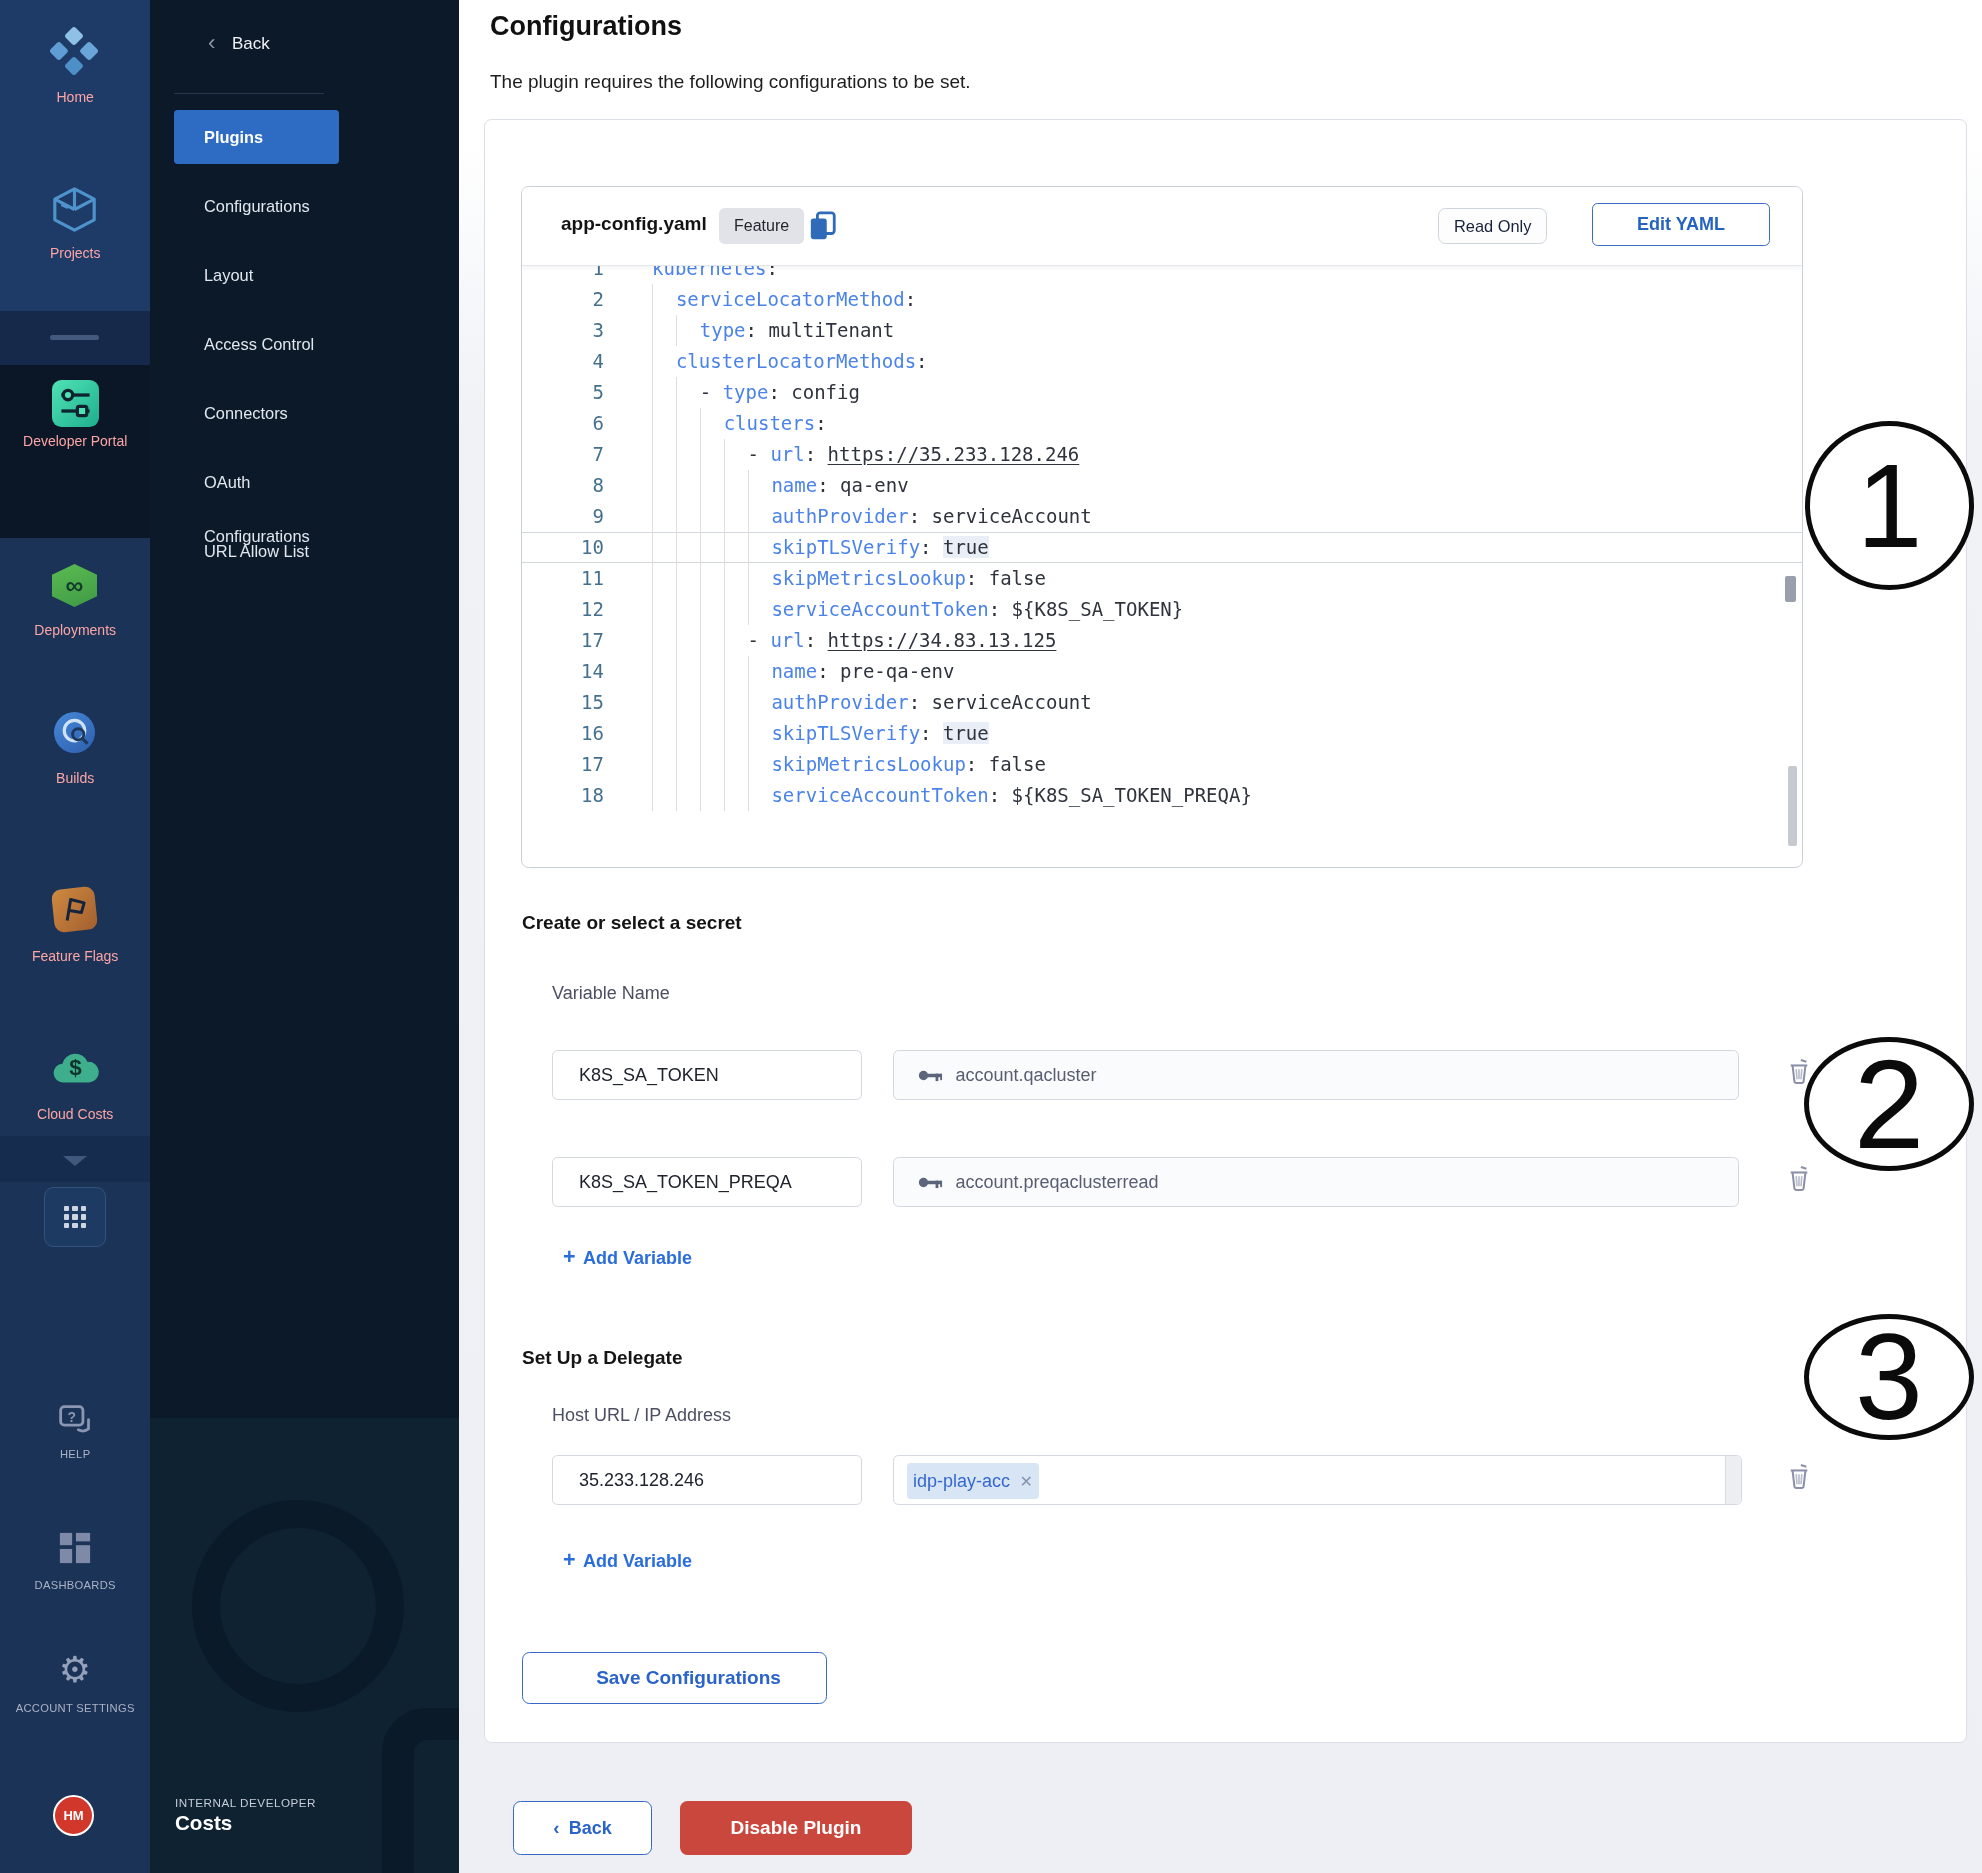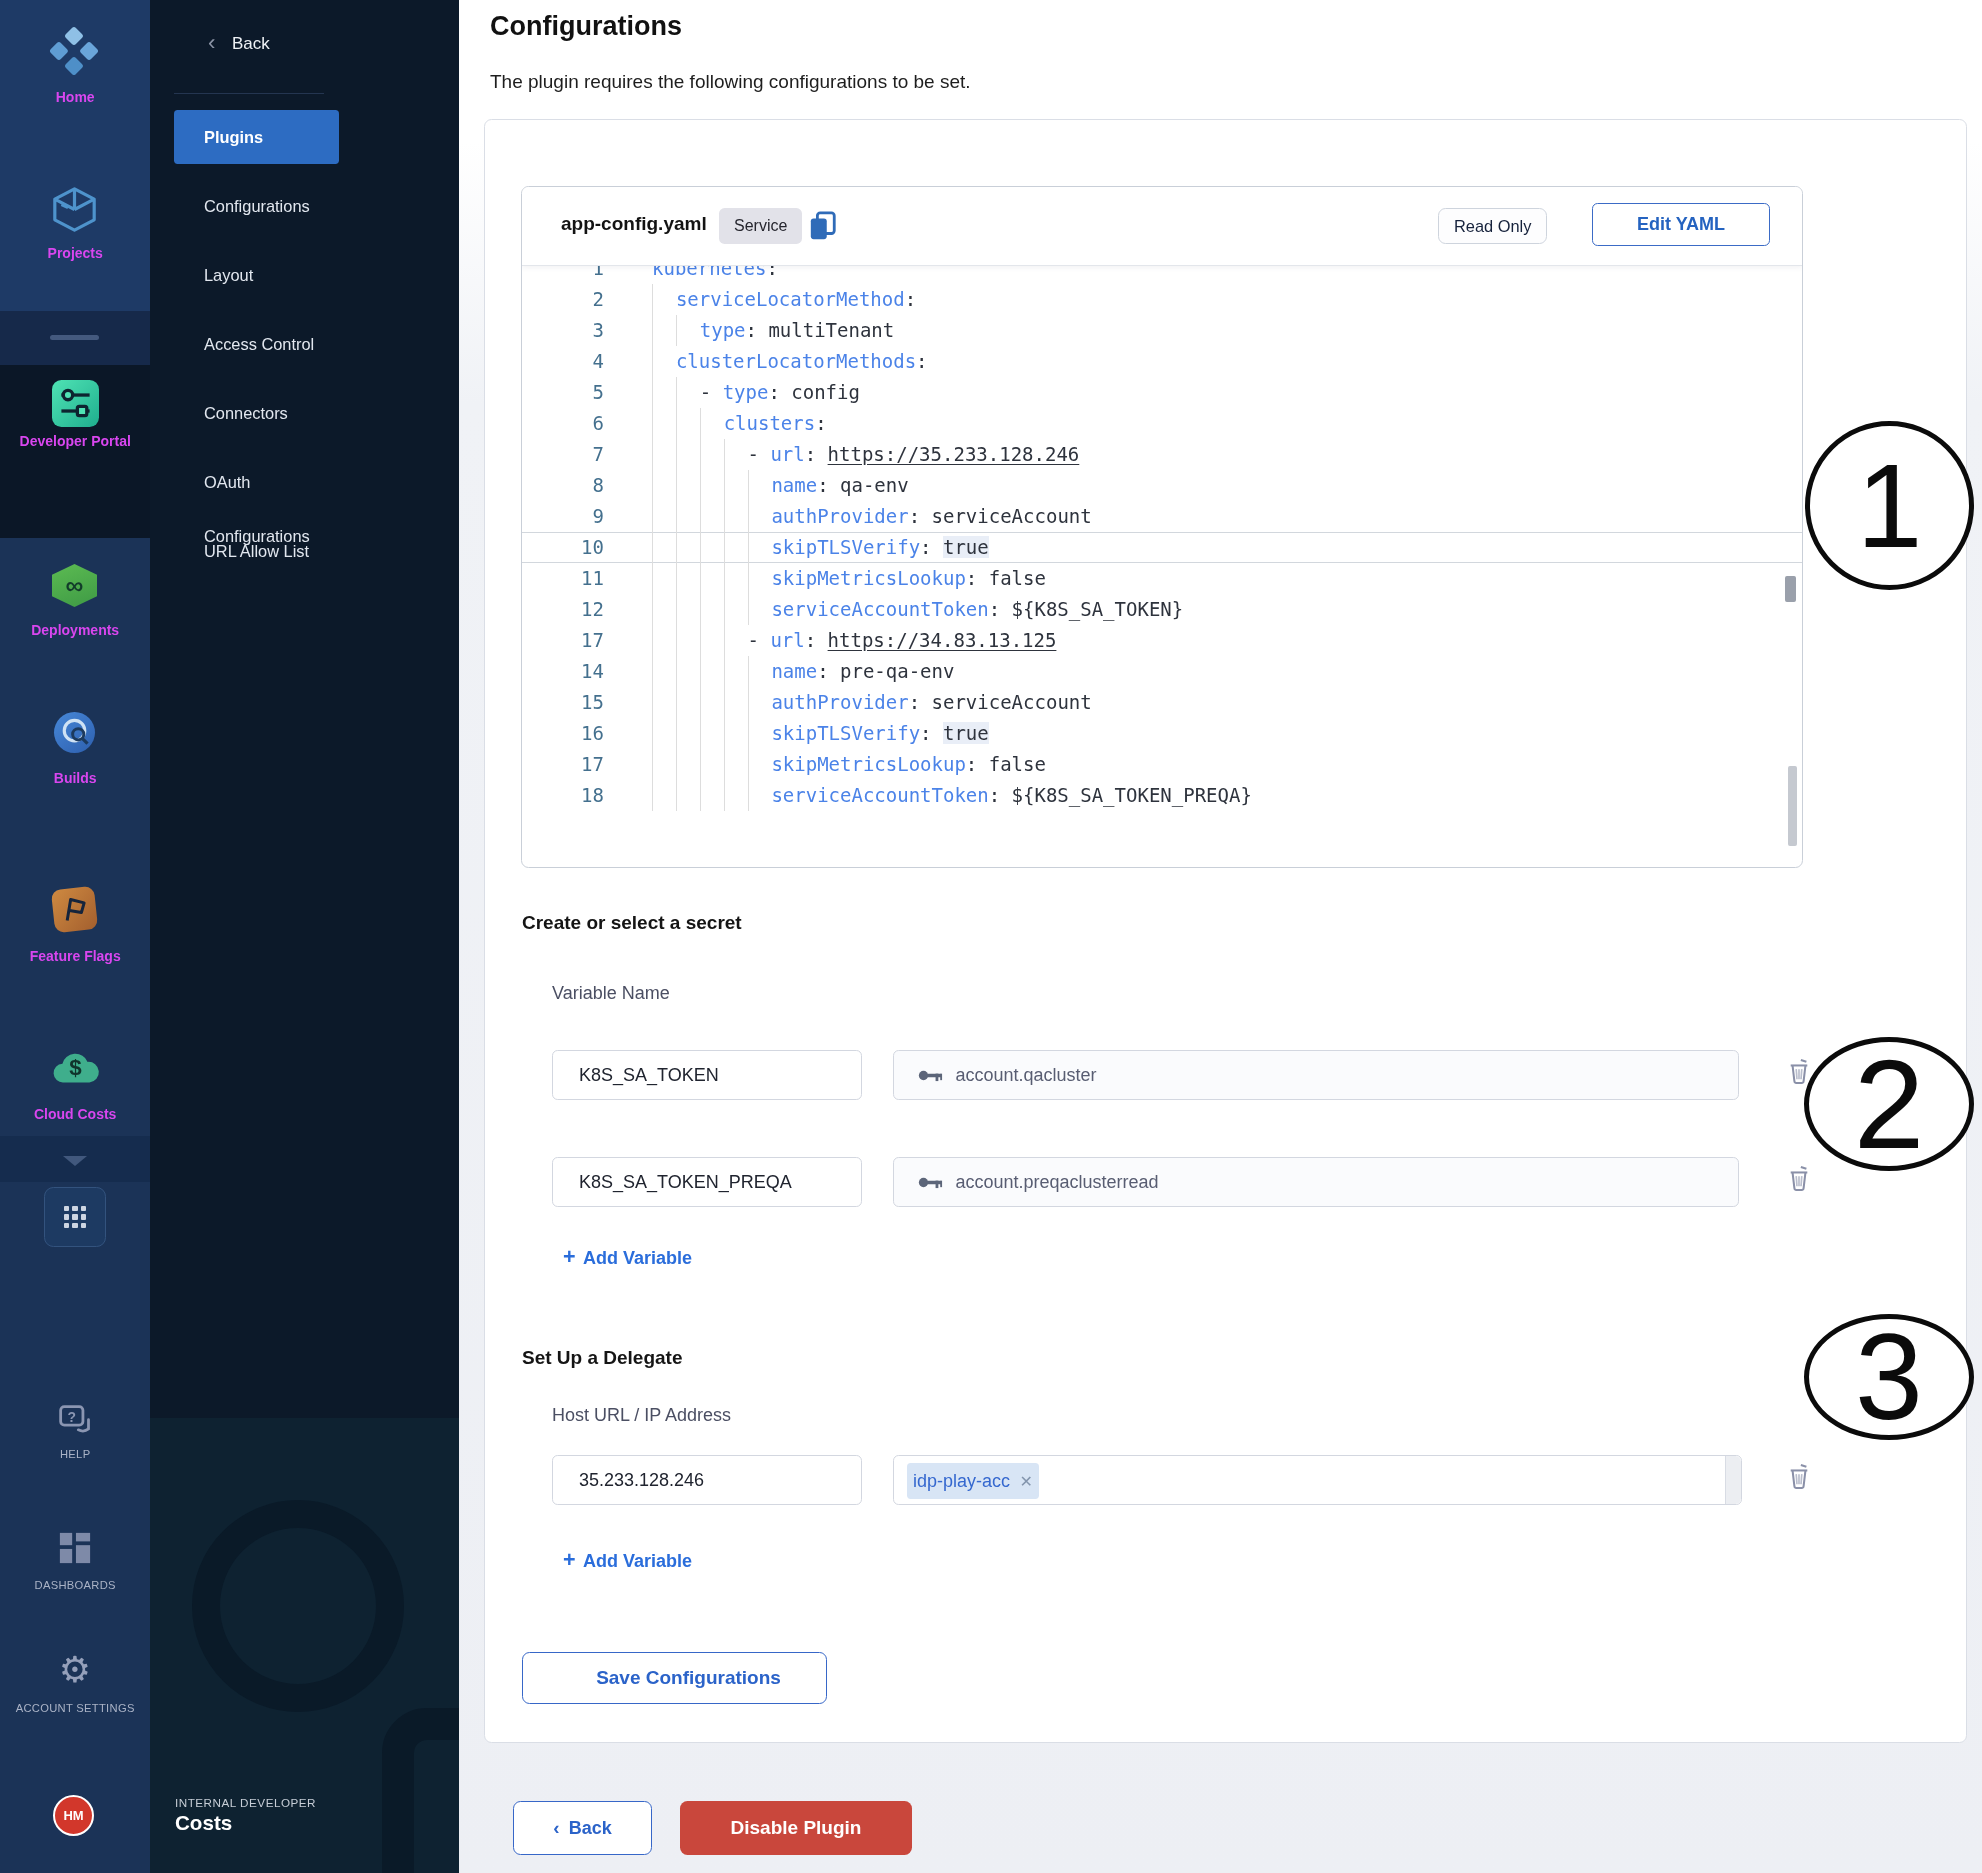--- a/index.html
+++ b/index.html
@@ -9,22 +9,22 @@
 
   
   .icon-sb{position:absolute;left:0;top:0;width:150px;height:1874px;background:#1b3357;z-index:5;}
   .sb-sec{position:absolute;left:0;width:150px;}
   .sec-top{top:0;height:311px;background:#1e3a66;}
   .sec-strip{top:311px;height:54px;background:#16294a;}
   .sec-devportal{top:365px;height:173px;background:#0b1727;}
   .sec-main{top:539px;height:598px;background:#1b3357;}
   .sec-chev{top:1136px;height:46px;background:#152c4e;}
   .sec-bottom{top:1182px;height:691px;background:#1b3357;}
-  .sb-label{position:absolute;left:4.7px;width:141px;text-align:center;color:#d946ef;
-            font-size:14px;font-weight:700;line-height:1.25;}
+  .sb-label{position:absolute;left:4.7px;width:141px;text-align:center;color:#fca5a5;
+            font-size:14px;font-weight:400;line-height:1.25;}
   .sb-label.small{font-size:11.2px;color:#aab3c6;font-weight:500;letter-spacing:0.3px;}
   .sb-dash{position:absolute;left:50px;top:335px;width:49px;height:4.7px;border-radius:2.8px;background:#44597e;}
   .tri-down{position:absolute;left:63px;top:1156px;width:0;height:0;
             border-left:12px solid transparent;border-right:12px solid transparent;border-top:10.3px solid #41587d;}
   .apps-tile{position:absolute;left:44px;top:1187px;width:60px;height:58px;background:#1d3a62;
              border:0.9px solid #33537e;border-radius:9.4px;display:flex;align-items:center;justify-content:center;}
   .grid9{display:grid;grid-template-columns:repeat(3,5.6px);grid-template-rows:repeat(3,5.6px);gap:2.8px;}
   .grid9 i{background:#cdd5e2;border-radius:0.9px;}
   .avatar{position:absolute;left:53px;top:1795px;width:41px;height:41px;border-radius:50%;
           background:#d2372b;border:2.8px solid #ffffff;box-sizing:border-box;display:flex;align-items:center;
@@ -281,21 +281,21 @@
             <div class="cl"><span class="g">17</span><span class="ind"></span><span class="ind"></span><span class="ind"></span><span class="ind"></span><span class="v">- </span><span class="k">url</span><span class="v">: </span><span class="v link">https://34.83.13.125</span></div>
             <div class="cl"><span class="g">14</span><span class="ind"></span><span class="ind"></span><span class="ind"></span><span class="ind"></span><span class="ind"></span><span class="k">name</span><span class="v">: </span><span class="v ">pre-qa-env</span></div>
             <div class="cl"><span class="g">15</span><span class="ind"></span><span class="ind"></span><span class="ind"></span><span class="ind"></span><span class="ind"></span><span class="k">authProvider</span><span class="v">: </span><span class="v ">serviceAccount</span></div>
             <div class="cl"><span class="g">16</span><span class="ind"></span><span class="ind"></span><span class="ind"></span><span class="ind"></span><span class="ind"></span><span class="k">skipTLSVerify</span><span class="v">: </span><span class="v hl">true</span></div>
             <div class="cl"><span class="g">17</span><span class="ind"></span><span class="ind"></span><span class="ind"></span><span class="ind"></span><span class="ind"></span><span class="k">skipMetricsLookup</span><span class="v">: </span><span class="v ">false</span></div>
             <div class="cl"><span class="g">18</span><span class="ind"></span><span class="ind"></span><span class="ind"></span><span class="ind"></span><span class="ind"></span><span class="k">serviceAccountToken</span><span class="v">: </span><span class="v ">${K8S_SA_TOKEN_PREQA}</span></div>
           </div>
       </div>
       <div class="yp-header">
         <span class="yp-title">app-config.yaml</span>
-        <span class="yp-badge">Service</span>
+        <span class="yp-badge">Feature</span>
         <span class="yp-copy">
           <svg width="30" height="32" viewBox="0 0 32 34">
             <rect x="10" y="3" width="18" height="22" rx="3" fill="none" stroke="#2f6bb8" stroke-width="3"></rect>
             <rect x="3" y="9" width="17" height="22" rx="3" fill="#2f6bb8"></rect>
           </svg>
         </span>
         <span class="yp-readonly">Read Only</span>
         <span class="yp-edit">Edit YAML</span>
       </div>
       <div class="thumb1"></div>

